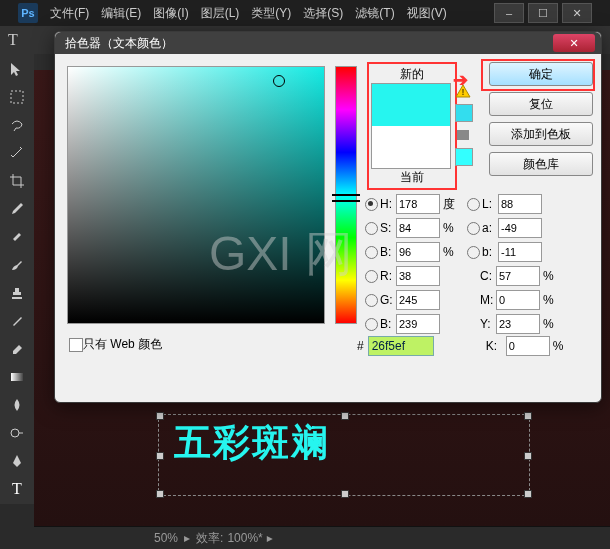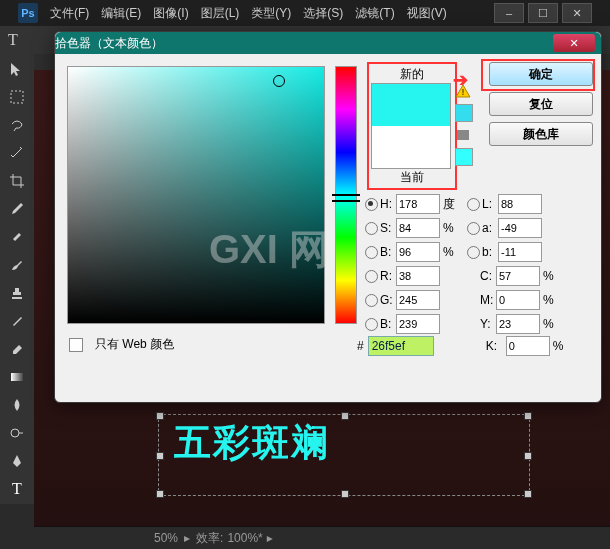--- a/index.html
+++ b/index.html
@@ -138,26 +138,26 @@
   top: 31px;
   width: 546px;
   height: 370px;
   background: #f0f0f0;
   border: 1px solid #3a3a3a;
   border-radius: 6px;
   box-shadow: 0 4px 20px rgba(0,0,0,0.5);
   color: #000;
 }
 .dlg-title {
-  background: #0f766e;
+  background: #404040;
   color: #fff;
   height: 22px;
   display: flex;
   align-items: center;
-  padding: 0 0;
+  padding: 0 10px;
   border-radius: 6px 6px 0 0;
   position: relative;
 }
 .dlg-close {
   position: absolute;
   right: 6px; top: 2px;
   width: 42px; height: 18px;
   background: linear-gradient(#d46, #a23);
   border-radius: 3px;
   color: #fff;
@@ -222,21 +222,20 @@
 }
 .warn-icon { width:16px; height:14px; margin-bottom:3px; }
 .tiny-swatch { width:16px; height:16px; border:1px solid #999; margin-bottom:6px; }
 .btn-col {
   position: absolute;
   right: 8px; top: 8px;
   width: 104px;
   display: flex;
   flex-direction: column;
   gap: 6px;
-  font-weight: bold;
 }
 .dlg-btn {
   height: 22px;
   background: linear-gradient(#fafafa, #e2e2e2);
   border: 1px solid #888;
   border-radius: 3px;
   font-size: 12px;
   display: flex;
   align-items: center;
   justify-content: center;
@@ -310,33 +309,33 @@
   background: #bef264;
   padding: 0 3px;
   font-size: 12px;
   color: #024;
 }
 .web-only {
   position: absolute;
   left: 14px; top: 282px;
   display: flex;
   align-items: center;
-  gap: 12px;
+  gap: 0;
 }
 .cbox {
   width: 12px; height: 12px;
   border: 1px solid #888;
   background: #fff;
 }
 .watermark {
   position: absolute;
   left: 154px; top: 168px;
   color: rgba(210,210,210,0.45);
-  font-size: 40px;
-  font-weight: bold;
+  font-size: 48px;
+  font-weight: normal;
   pointer-events: none;
 }
 .watermark2 {
   position: absolute;
   left: 154px; top: 210px;
   color: rgba(210,210,210,0.35);
   font-size: 14px;
   letter-spacing: 2px;
   pointer-events: none;
 }
@@ -506,20 +505,21 @@
         </svg>
       <div class="tiny-swatch" style="background:#3ff"></div>
     </div>
 
     <span class="arrow-annot">➔</span>
     <div class="red-box-ok"></div>
 
     <div class="btn-col">
       <div class="dlg-btn primary">确定</div>
       <div class="dlg-btn">复位</div>
+      <div class="dlg-btn">添加到色板</div>
       <div class="dlg-btn">颜色库</div>
     </div>
 
     <div class="inputs-grid">
       <div class="irow">
         <span class="radio-dot on"></span>
           <span class="ilabel">H:</span>
         <input class="ibox" value="178" style="">
           <span class="iunit">度</span>
         <span class="radio-dot"></span>

